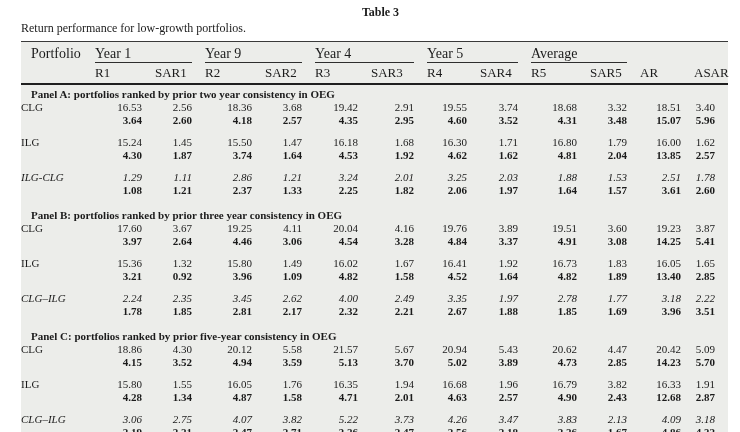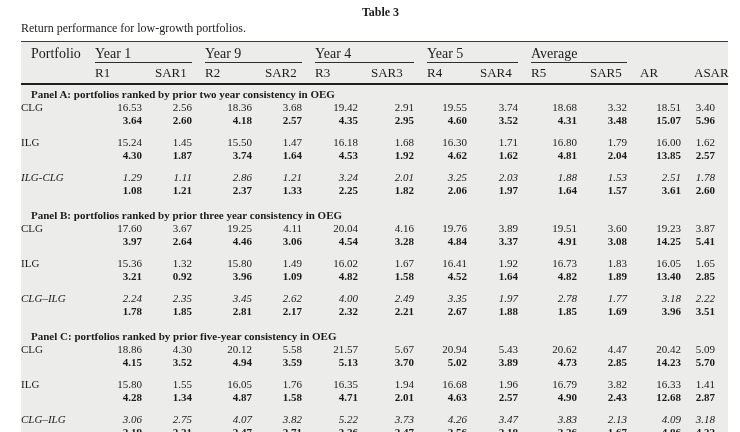--- a/index.html
+++ b/index.html
@@ -327,21 +327,21 @@
               <div class="num">1.55</div>
               <div class="num">16.05</div>
               <div class="num">1.76</div>
               <div class="num">16.35</div>
               <div class="num">1.94</div>
               <div class="num">16.68</div>
               <div class="num">1.96</div>
               <div class="num">16.79</div>
               <div class="num">3.82</div>
               <div class="num">16.33</div>
-              <div class="num">1.41</div>
+              <div class="num">1.91</div>
             </div>
             <div class="grid brow tstat">
               <div class="lab"></div>
               <div class="num">4.28</div>
               <div class="num">1.34</div>
               <div class="num">4.87</div>
               <div class="num">1.58</div>
               <div class="num">4.71</div>
               <div class="num">2.01</div>
               <div class="num">4.63</div>

